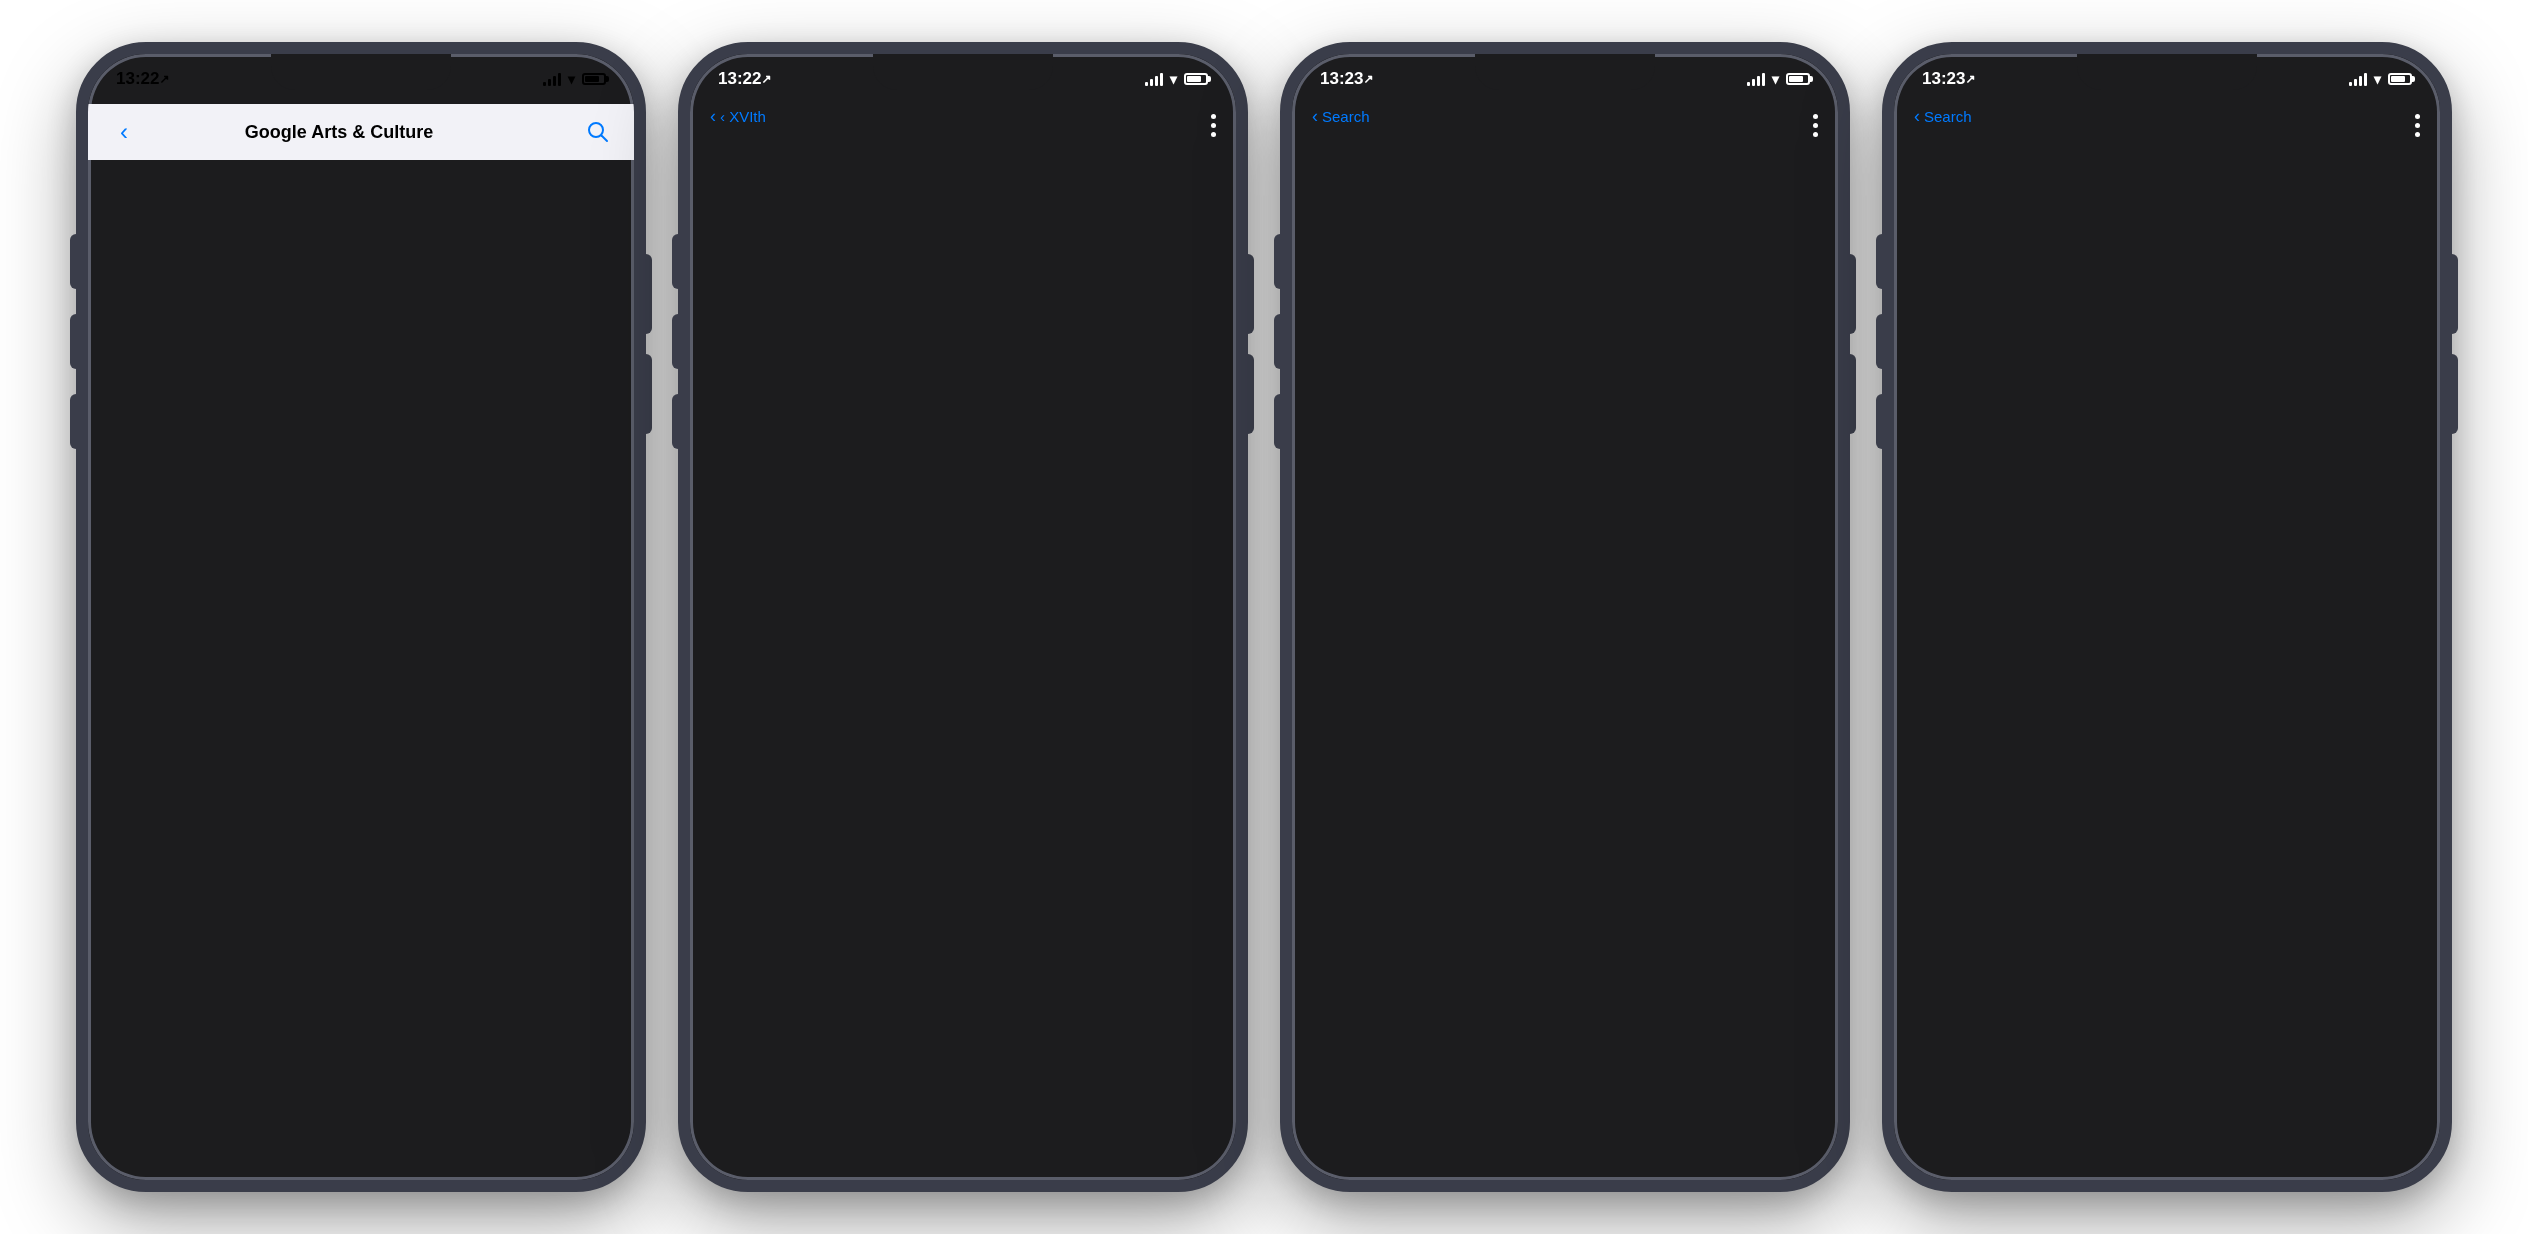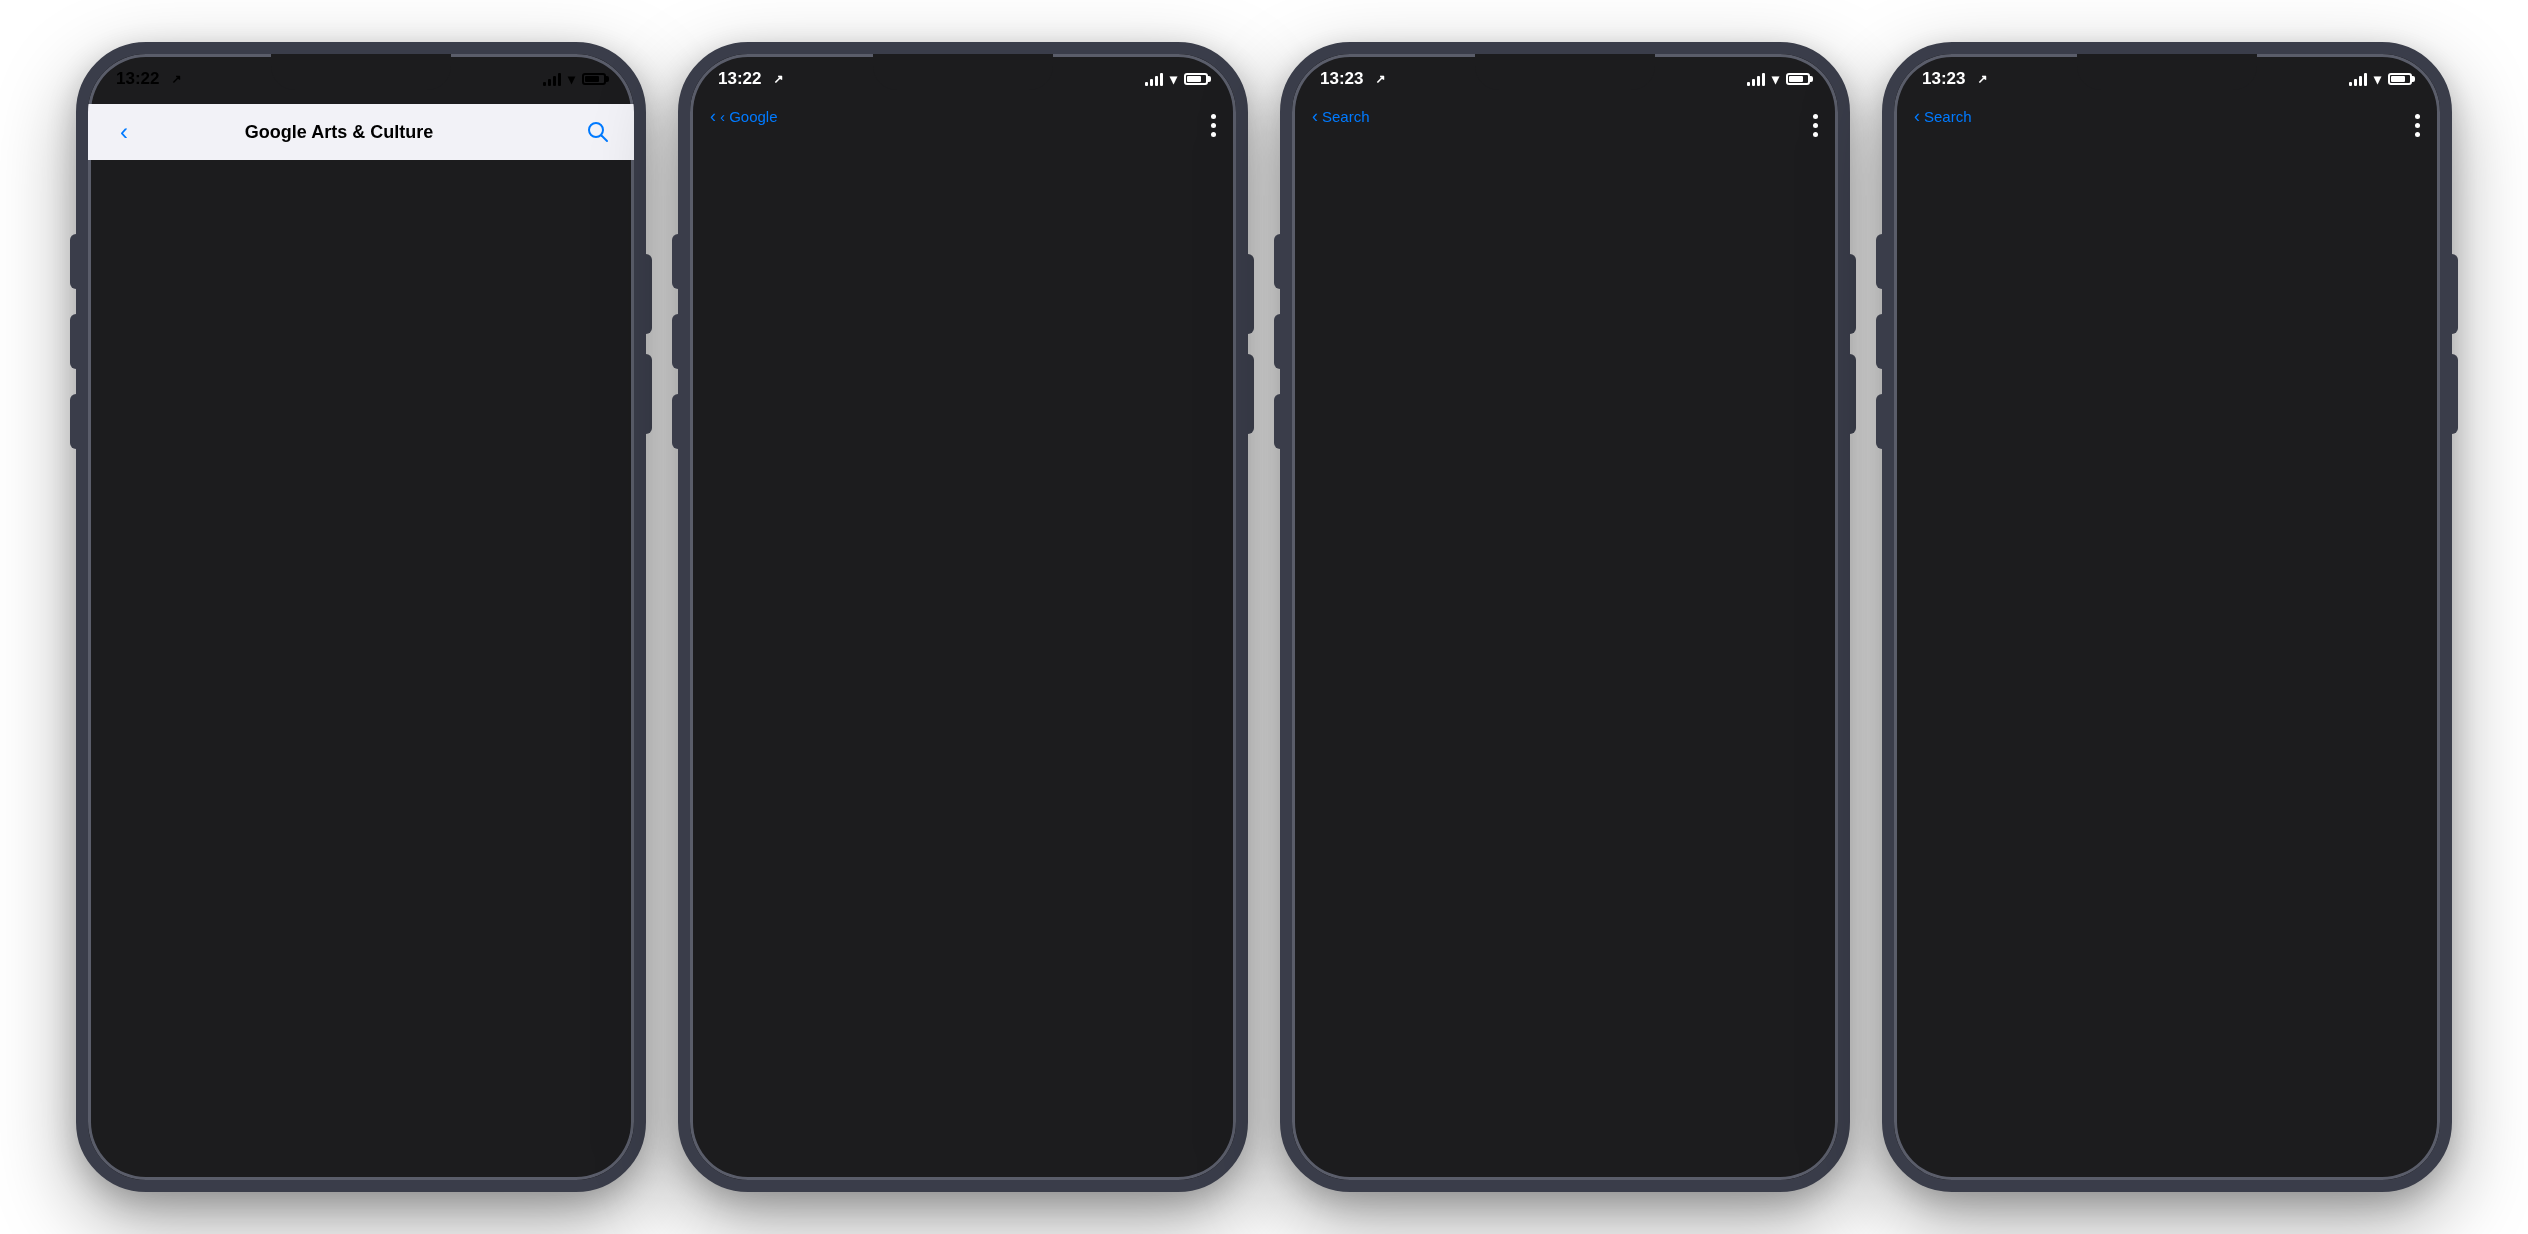--- a/index.html
+++ b/index.html
@@ -100,21 +100,21 @@
 
     .status-bar.dark {
       color: #fff;
     }
 
     .status-time {
       font-size: 17px;
       font-weight: 600;
       display: flex;
       align-items: center;
-      gap: 12px;
+      gap: 0;
     }
 
     .status-icons {
       display: flex;
       align-items: center;
       gap: 7px;
       font-size: 13px;
     }
 
     .signal-bars {
@@ -681,21 +681,21 @@
         </div>
         <span class="wifi-icon">▾</span>
         <div class="battery-icon" style="border-color:#fff;">
           <div class="battery-fill" style="background:#fff;"></div>
         </div>
       </div>
     </div>
 
     <div class="search-back">
       <span style="font-size:18px;">‹</span>
-      <span style="font-size:15px;">‹ Google</span>
+      <span style="font-size:15px;">‹ XVIth</span>
     </div>
 
     <div class="three-dots">
       <div class="three-dot"></div>
       <div class="three-dot"></div>
       <div class="three-dot"></div>
     </div>
 
     <div class="tap-instruction">
       <div class="tap-text">Tap &amp; drag to place artwork in the room</div>

